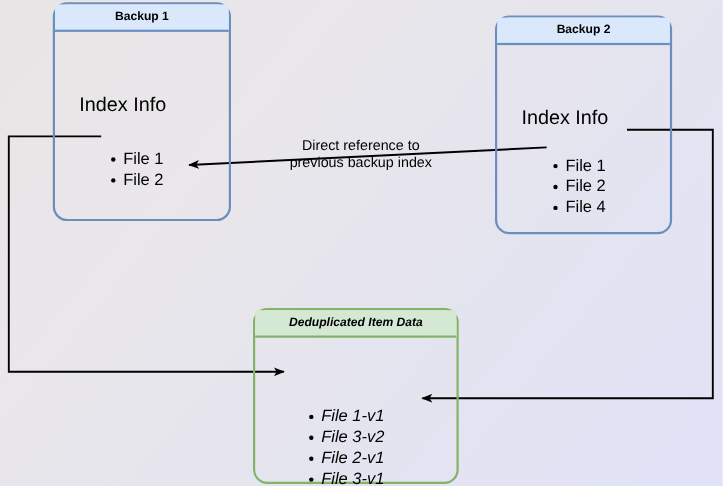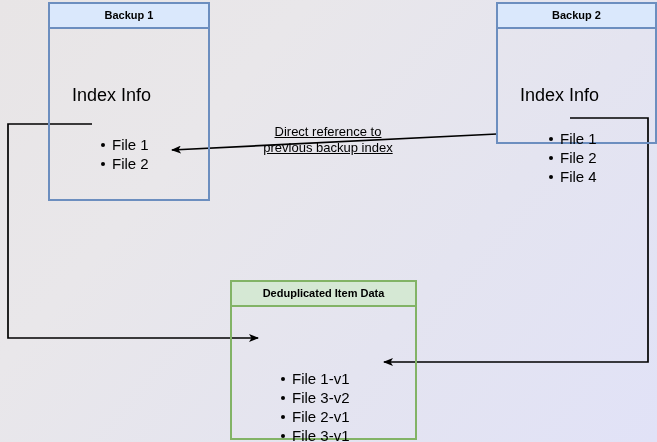--- a/index.html
+++ b/index.html
@@ -15,20 +15,21 @@
   }
   #canvas {
     position: relative;
     width: 657px;
     height: 442px;
   }
   .node {
     position: absolute;
     box-sizing: border-box;
     background: transparent;
+    border-radius: 13px;
   }
   .node .node-header {
     box-sizing: border-box;
     width: 100%;
     text-align: center;
     font-weight: bold;
     font-size: 11px;
     line-height: 1;
     color: #000000;
     padding: 6px 0 6px 0;
@@ -97,21 +98,20 @@
     background: #000000;
   }
 
   .edge-label {
     position: absolute;
     font-size: 13px;
     line-height: 16px;
     color: #000000;
     text-align: center;
     white-space: pre-line;
-    text-decoration: underline;
   }
 
   svg#edges {
     position: absolute;
     left: 0;
     top: 0;
     width: 657px;
     height: 442px;
     overflow: visible;
     pointer-events: none;
@@ -149,33 +149,33 @@
     <div class="node-header">Backup 1</div>
     <div class="node-body" style="height:173px;">
       <span class="index-label" style="left:22px; top:56px;">Index Info</span>
       <ul class="file-list" style="left:48px; top:106px;">
         <li>File 1</li>
         <li>File 2</li>
       </ul>
     </div>
   </div>
 
-  <div class="node blue" style="left:450px; top:2px; width:161px; height:142px;margin-left:46px;">
+  <div class="node blue" style="left:450px; top:14px; width:161px; height:199px;">
     <div class="node-header">Backup 2</div>
     <div class="node-body" style="height:173px;">
       <span class="index-label" style="left:22px; top:56px;">Index Info</span>
       <ul class="file-list" style="left:48px; top:100px;">
         <li>File 1</li>
         <li>File 2</li>
         <li>File 4</li>
       </ul>
     </div>
   </div>
 
-  <div class="node green" style="left:230px; top:280px; width:187px; height:160px;">
+  <div class="node green" style="left:230px; top:280px; width:187px; height:160px;font-style:italic;">
     <div class="node-header">Deduplicated Item Data</div>
     <div class="node-body" style="height:134px;">
       <ul class="file-list" style="left:46px; top:21px;">
         <li>File 1-v1</li>
         <li>File 3-v2</li>
         <li>File 2-v1</li>
         <li>File 3-v1</li>
       </ul>
     </div>
   </div>

